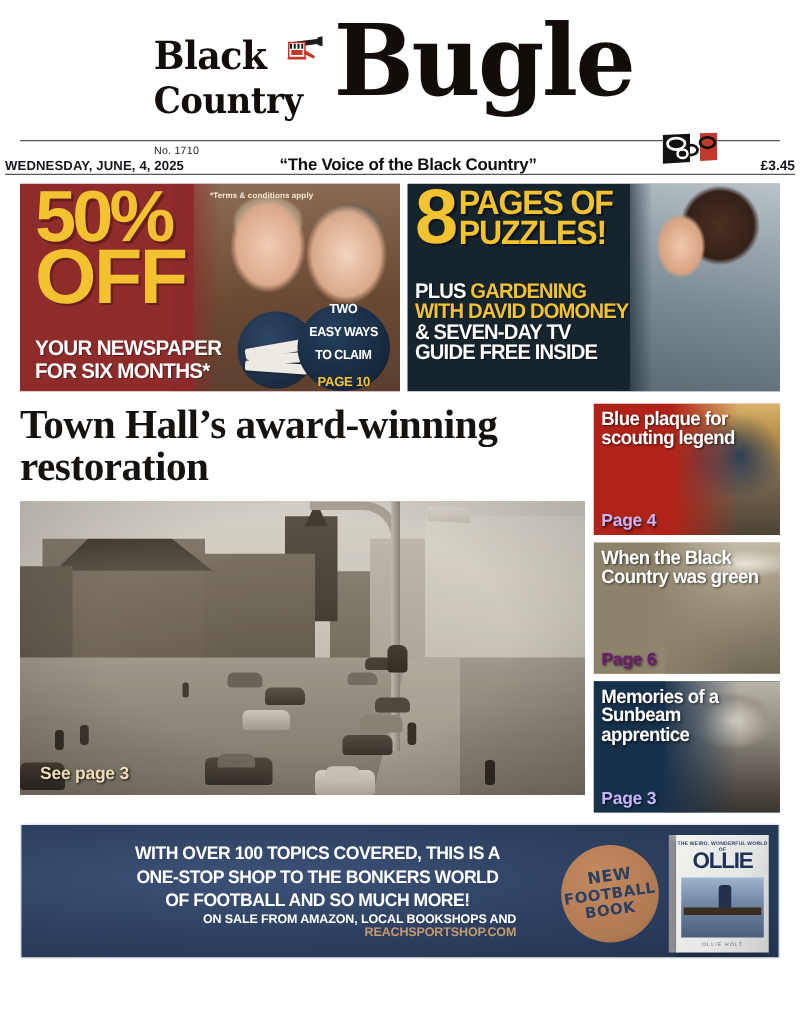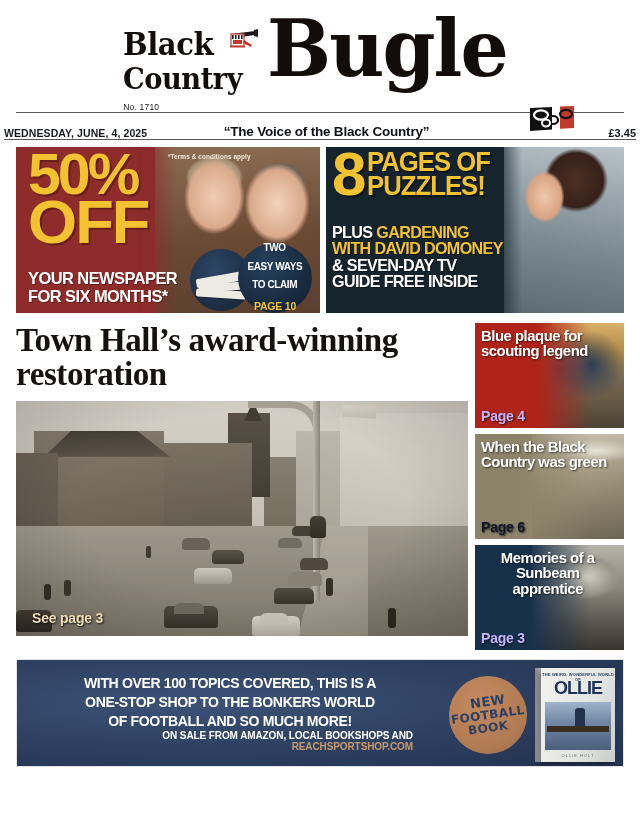--- a/index.html
+++ b/index.html
@@ -30,21 +30,21 @@
     letter-spacing: -0.5px;
     color: #120d0a;
     line-height: 0.95;
     transform: scaleX(0.94);
     transform-origin: left center;
   }
   .mast-country { font-size: 29px; margin-top: 4px; }
   .bugle-icon { margin-left: 6px; margin-bottom: 6px; }
   .mast-no {
     font-family: "Liberation Sans", sans-serif;
-    font-size: 8.5px; color: #1a1a1a; margin-top: 8px; letter-spacing: 0.2px;
+    font-size: 8.5px; color: #1a1a1a; margin-top: 20px; letter-spacing: 0.2px;
   }
   .mast-bugle {
     font-family: "DejaVu Serif", serif;
     font-weight: bold;
     font-size: 79px;
     line-height: 0.84;
     color: #120d0a;
     letter-spacing: -2px;
     margin-left: 4px;
     margin-top: -6px;
@@ -288,38 +288,38 @@
       linear-gradient(180deg,#d8b16a 0%, #b98f48 24%, #7c6a52 52%, #4d4436 100%);
   }
   .t1 .ts-fade { background: linear-gradient(90deg, #b02318 0%, #b02318 54%, rgba(176,35,24,0) 100%); }
   .t2 { background: #a89a7c; }
   .t2 .ts-photo {
     background:
       radial-gradient(ellipse 60px 16px at 70% 16%, #e8e4d8 0%, rgba(0,0,0,0) 70%),
       linear-gradient(170deg,#cdc7b6 0%, #a79d86 38%, #8b836c 66%, #6d6654 100%);
   }
   .t2 .ts-fade { background: linear-gradient(90deg, #8d836a 0%, #8d836a 40%, rgba(141,131,106,0) 100%); }
-  .t2 .ts-page { color: #0f172a; }
-  .t3 { background: #17314b; text-align: center; }
+  .t2 .ts-page { color: #701a75; }
+  .t3 { background: #17314b; }
   .t3 .ts-photo {
     background:
       radial-gradient(ellipse 46px 30px at 58% 30%, #d7d2c6 0%, #9a948a 60%, rgba(0,0,0,0) 76%),
       linear-gradient(180deg,#b9b4aa 0%, #8d887e 40%, #565048 78%, #3a352f 100%);
   }
   .t3 .ts-fade { background: linear-gradient(90deg, #17314b 0%, #17314b 46%, rgba(23,49,75,0) 100%); }
 
   
   .ad-wrap { margin: 9px 16px 0 16px; }
   .ad {
     position: relative; height: 108px; overflow: hidden;
     background: radial-gradient(ellipse at 30% 40%, #3c5277 0%, #2c3e5e 58%, #233351 100%);
     border: 1px solid #e4e4e4;
   }
   .ad-lines {
-    position: absolute; left: 38px; top: 14px; width: 350px; text-align: center;
+    position: absolute; left: 62px; top: 14px; width: 350px; text-align: center;
   }
   .ad-lines div {
     color: #ffffff; font-weight: bold; font-size: 14.5px; line-height: 1.32;
     letter-spacing: -0.4px; transform: scaleX(0.97);
   }
   .ad-sale {
     position: absolute; left: 46px; bottom: 14px; width: 350px; text-align: right;
     color: #ffffff; font-weight: bold; font-size: 10px; letter-spacing: -0.1px;
   }
   .ad-sale .url { color: #c79a6d; }

